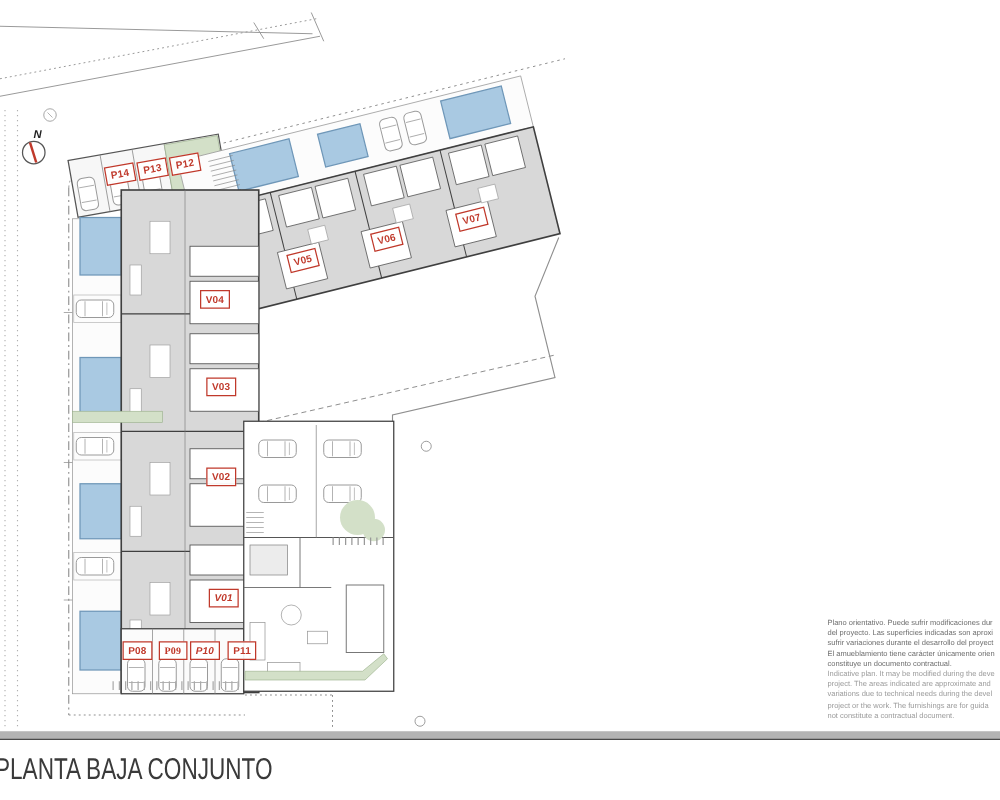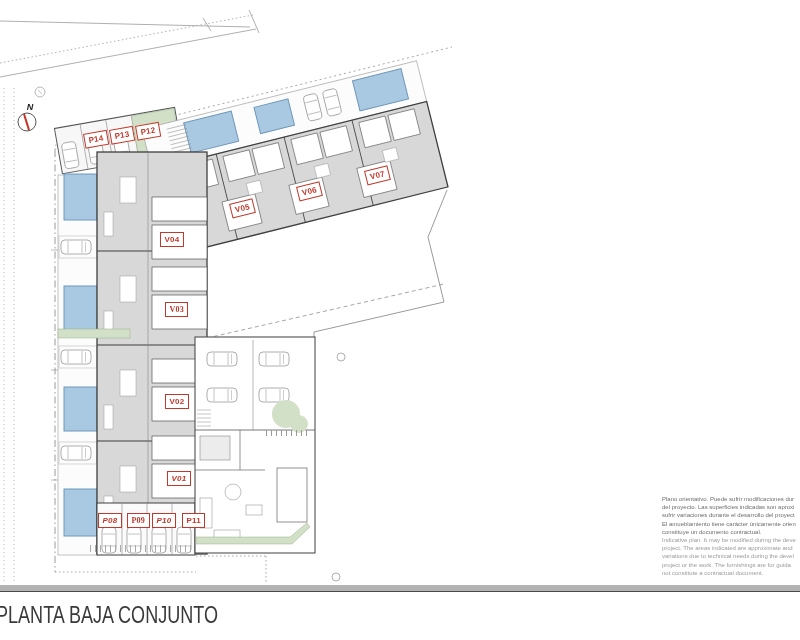--- a/index.html
+++ b/index.html
@@ -227,27 +227,27 @@
     <circle cx="27" cy="122" r="9" fill="#ffffff" stroke="#555" stroke-width="1"></circle>
     <line x1="29" y1="130" x2="24" y2="114" stroke="#c0392b" stroke-width="2"></line>
     <text x="30" y="110" font-size="9" font-style="italic" font-weight="bold" fill="#222" text-anchor="middle">N</text>
   </g>
 
   <text x="-4" y="623" font-size="24" fill="#3a3a3a" textLength="222" lengthAdjust="spacingAndGlyphs">PLANTA BAJA CONJUNTO</text>
 </svg>
 
 <div id="labels">
     <div class="unit-label" style="left: 167px; top: 471px; color: rgb(192, 57, 43); border-color: rgb(192, 57, 43); font-style: italic;">V01</div>
-    <div class="unit-label" style="left: 165px; top: 394px; color: rgb(192, 57, 43); border-color: rgb(192, 57, 43);">V02</div>
-    <div class="unit-label" style="left: 165px; top: 302px; color: rgb(192, 57, 43); border-color: rgb(192, 57, 43); font-family: Liberation Serif, serif;">V03</div>
+    <div class="unit-label" style="left: 165px; top: 374px; color: rgb(192, 57, 43); border-color: rgb(192, 57, 43);">V02</div>
+    <div class="unit-label" style="left: 165px; top: 302px; color: rgb(192, 57, 43); border-color: rgb(192, 57, 43);">V03</div>
     <div class="unit-label" style="left: 160px; top: 232px; color: rgb(192, 57, 43); border-color: rgb(192, 57, 43);">V04</div>
     <div class="unit-label" style="left: 229px; top: 204px; color: rgb(192, 57, 43); border-color: rgb(192, 57, 43); transform: rotate(-14deg);">V05</div>
     <div class="unit-label" style="left: 296px; top: 187px; color: rgb(192, 57, 43); border-color: rgb(192, 57, 43); transform: rotate(-14deg);">V06</div>
     <div class="unit-label" style="left: 364px; top: 171px; color: rgb(192, 57, 43); border-color: rgb(192, 57, 43); transform: rotate(-14deg);">V07</div>
-    <div class="unit-label" style="left: 98px; top: 513px; color: rgb(192, 57, 43); border-color: rgb(192, 57, 43); font-style: italic;">P08</div>
+    <div class="unit-label" style="left: 98px; top: 513px; color: rgb(192, 57, 43); border-color: rgb(192, 57, 43);">P08</div>
     <div class="unit-label" style="left: 127px; top: 513px; color: rgb(192, 57, 43); border-color: rgb(192, 57, 43); font-family: Liberation Serif, serif;">P09</div>
     <div class="unit-label" style="left: 152px; top: 513px; color: rgb(192, 57, 43); border-color: rgb(192, 57, 43); font-style: italic;">P10</div>
     <div class="unit-label" style="left: 182px; top: 513px; color: rgb(192, 57, 43); border-color: rgb(192, 57, 43);">P11</div>
     <div class="unit-label" style="left: 135px; top: 126px; color: rgb(192, 57, 43); border-color: rgb(192, 57, 43); transform: rotate(-10deg);">P12</div>
     <div class="unit-label" style="left: 109px; top: 130px; color: rgb(192, 57, 43); border-color: rgb(192, 57, 43); transform: rotate(-10deg);">P13</div>
     <div class="unit-label" style="left: 83px; top: 134px; color: rgb(192, 57, 43); border-color: rgb(192, 57, 43); transform: rotate(-10deg);">P14</div>
   </div>
 
 <div class="disclaimer">
   <div class="es">Plano orientativo. Puede sufrir modificaciones dur</div>

